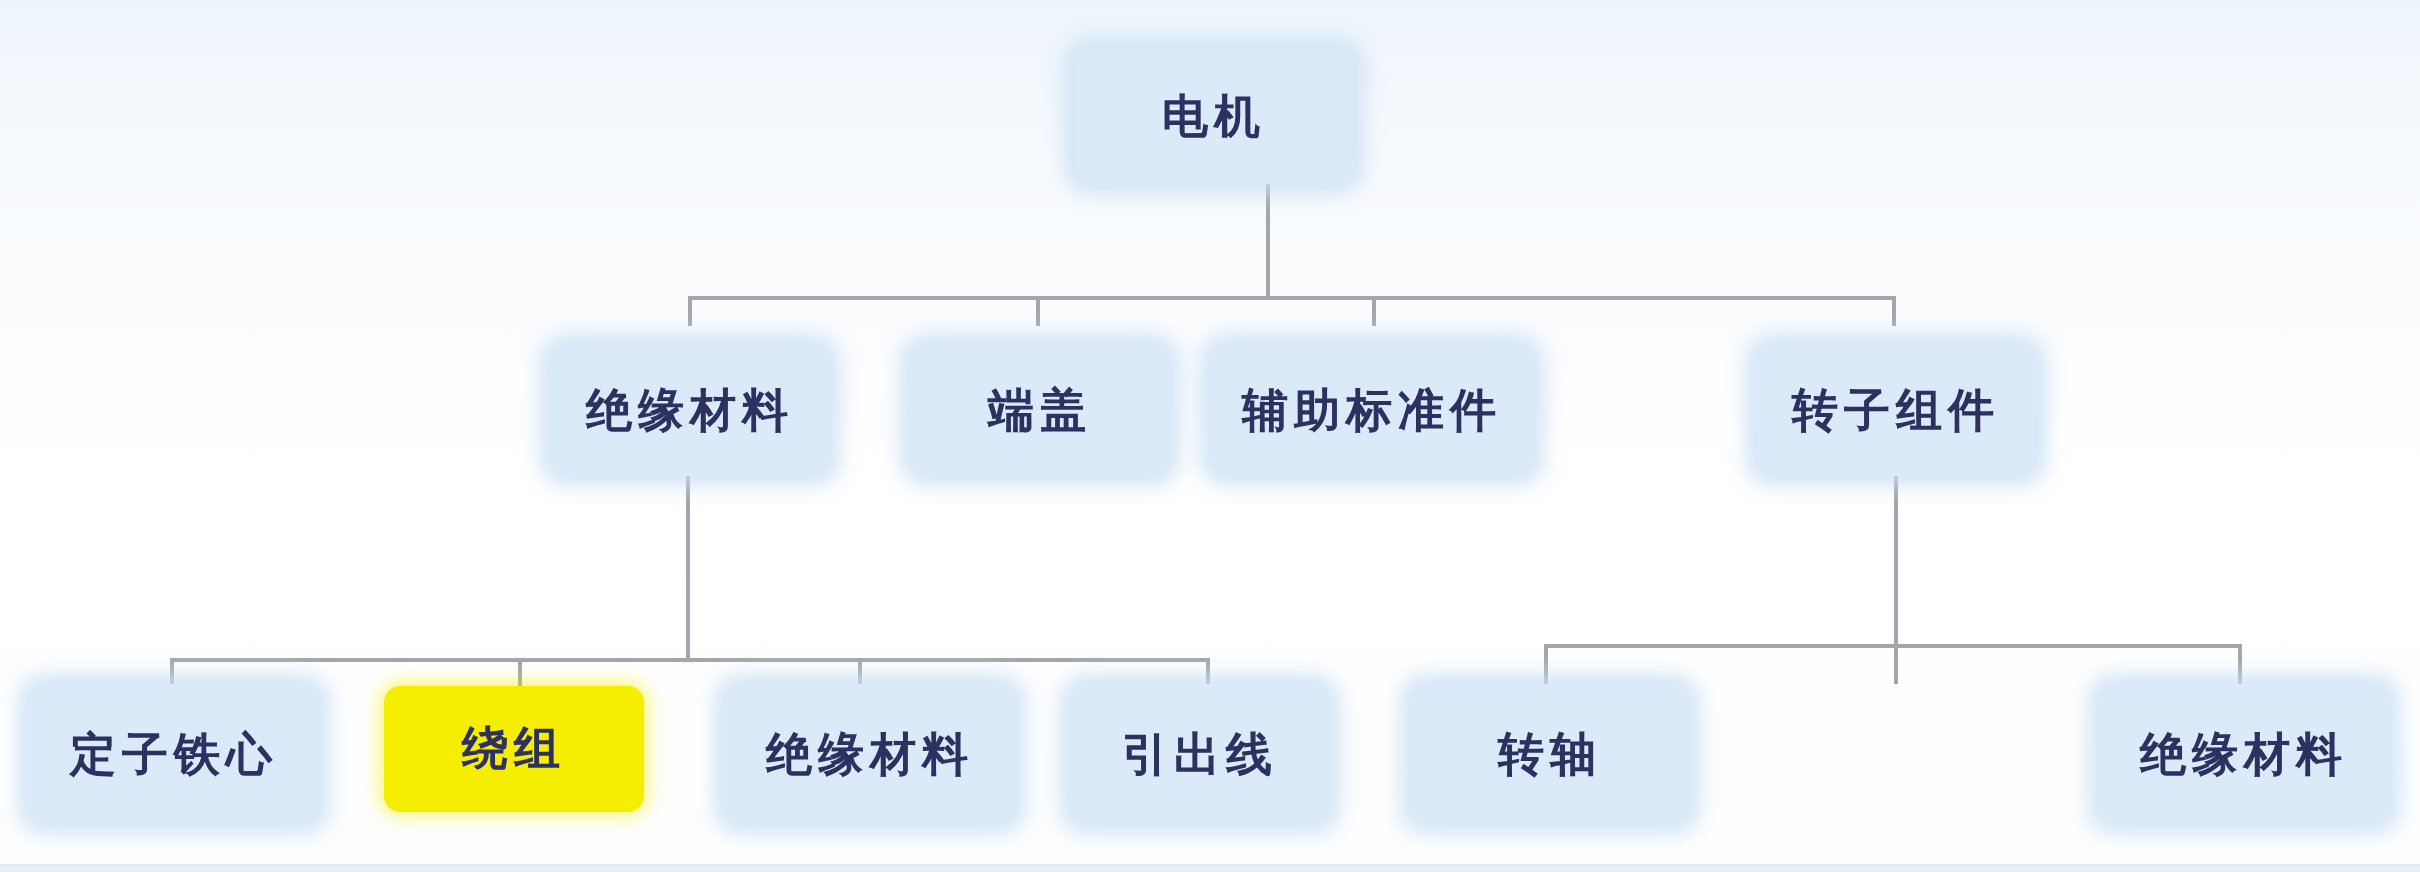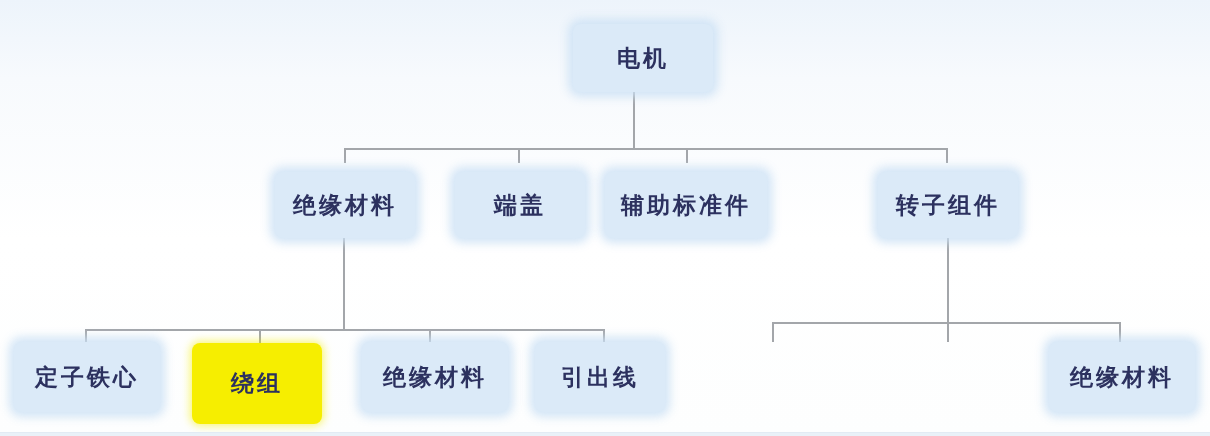--- a/index.html
+++ b/index.html
@@ -43,27 +43,27 @@
     box-shadow: 0 0 9px 2px rgba(246, 238, 0, 0.55);
   }
   .line {
     position: absolute;
     background: var(--connector);
   }
   .v { width: 2px; }
   .h { height: 2px; }
 
   
-  .n-root        { left: 573px;  top: 24px;  width: 140px; height: 68px; }
+  .n-root        { left: 537px;  top: 24px;  width: 140px; height: 68px; }
   .n-stator      { left: 275px;  top: 172px; width: 140px; height: 66px; }
   .n-endcover    { left: 455px;  top: 172px; width: 130px; height: 66px; }
   .n-aux         { left: 605px;  top: 172px; width: 162px; height: 66px; }
   .n-rotor       { left: 878px;  top: 172px; width: 140px; height: 66px; }
   .n-statorcore  { left: 14px;   top: 342px; width: 146px; height: 70px; }
-  .n-winding     { left: 192px;  top: 343px; width: 130px; height: 81px; }
+  .n-winding     { left: 192px;  top: 343px; width: 130px; height: 63px; }
   .n-insulation  { left: 362px;  top: 342px; width: 146px; height: 70px; }
   .n-leadwire    { left: 535px;  top: 342px; width: 130px; height: 70px; }
   .n-shaft       { left: 705px;  top: 342px; width: 140px; height: 70px; }
   .n-bearing     { left: 878px;  top: 342px; width: 140px; height: 70px; }
   .n-rotorcore   { left: 1049px; top: 342px; width: 146px; height: 70px; }
 
   
   .c-root-drop     { left: 633px; top: 92px;  height: 58px; }
   .c-l1-hbar       { left: 344px; top: 148px; width: 604px; }
   .c-l1-stub-1     { left: 344px; top: 148px; height: 15px; }
@@ -110,15 +110,16 @@
   <div class="node n-stator">绝缘材料</div>
   <div class="node n-aux">辅助标准件</div>
   <div class="node n-endcover">端盖</div>
   <div class="node n-rotor">转子组件</div>
 
   <div class="node n-statorcore">定子铁心</div>
   <div class="node n-winding highlight">绕组</div>
   <div class="node n-leadwire">引出线</div>
   <div class="node n-insulation">绝缘材料</div>
 
+  <div class="node n-shaft">转轴</div>
   <div class="node n-rotorcore">绝缘材料</div>
 
 </div>
 
 </body></html>

